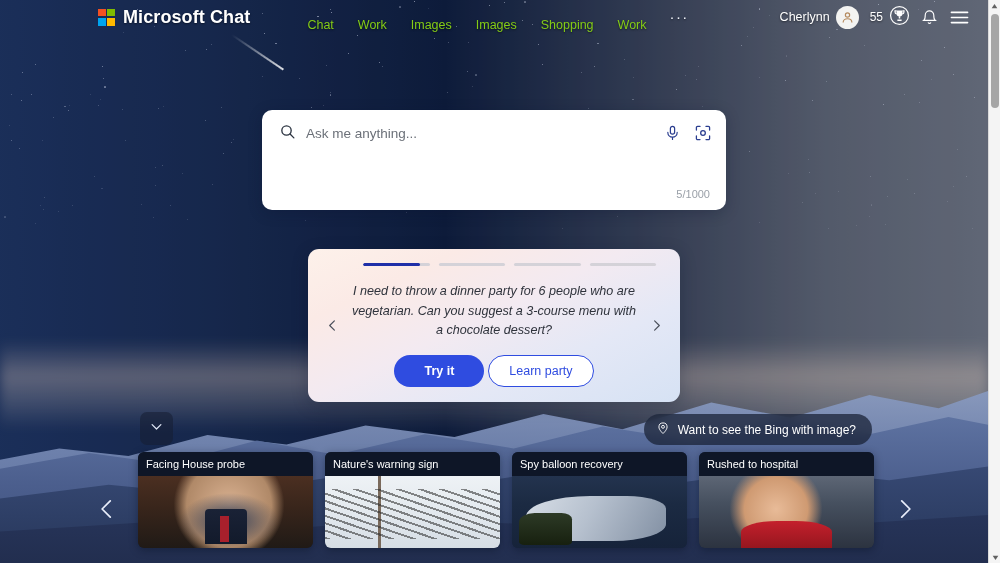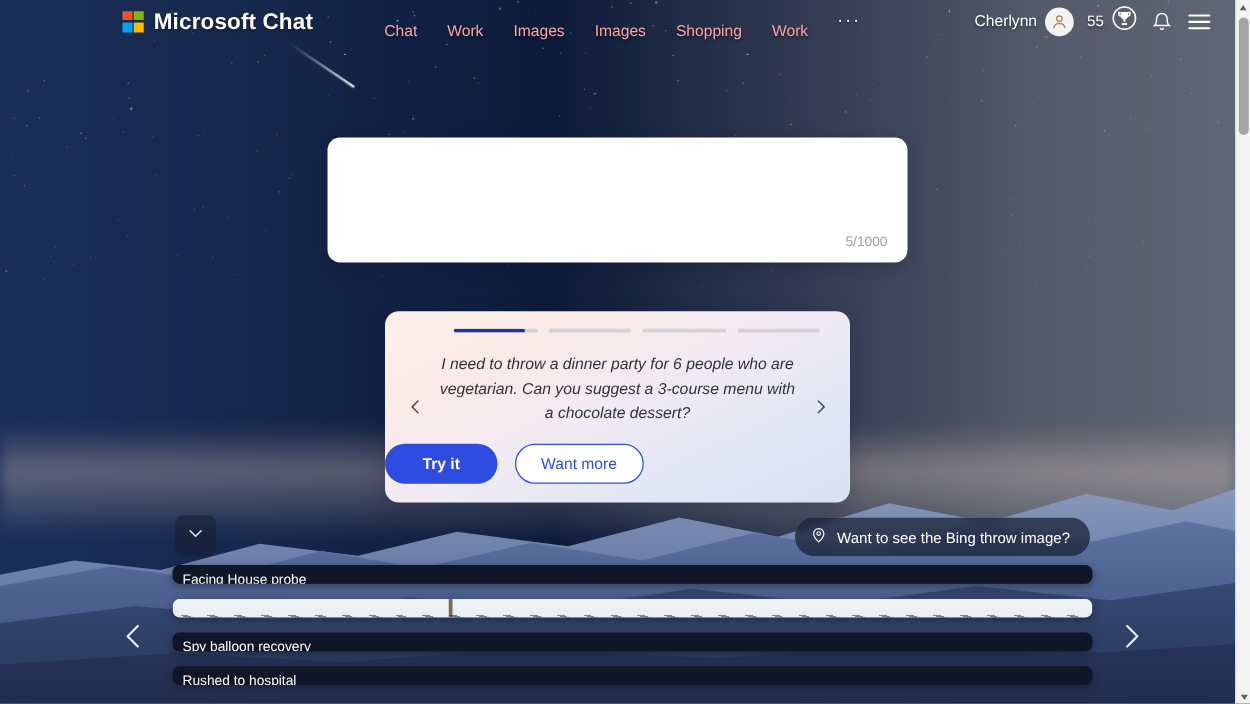--- a/index.html
+++ b/index.html
@@ -120,21 +120,21 @@
   .ms-logo i { display: block; }
   .ms-logo i:nth-child(1) { background: #f25022; }
   .ms-logo i:nth-child(2) { background: #7fba00; }
   .ms-logo i:nth-child(3) { background: #00a4ef; }
   .ms-logo i:nth-child(4) { background: #ffb900; }
   .brand-text { color: #fff; font-size: 18px; font-weight: 600; letter-spacing: .1px;
                 text-shadow: 0 1px 2px rgba(0,0,0,.45); white-space: nowrap; }
 
   .nav { display: flex; align-items: center; gap: 22px; margin-left: 56px; }
   .nav a {
-    color: #fca5a5; font-size: 12.5px; text-decoration: none; white-space: nowrap;
+    color: #84cc16; font-size: 12.5px; text-decoration: none; white-space: nowrap;
     text-shadow: 0 1px 2px rgba(0,0,0,.5); cursor: pointer; padding: 3px 1px; margin-top: 16px;
   }
   .nav-more { color: #f2f5fb; font-size: 15px; letter-spacing: 1.4px; cursor: pointer;
               text-shadow: 0 1px 2px rgba(0,0,0,.5); line-height: 10px; }
 
   .header-right { margin-left: auto; margin-right: 18px; display: flex; align-items: center; gap: 11px; }
   .user-chip { display: flex; align-items: center; gap: 6px; cursor: pointer; }
   .user-name { color: #fff; font-size: 12.5px; text-shadow: 0 1px 2px rgba(0,0,0,.5); white-space: nowrap; }
   .avatar {
     width: 23px; height: 23px; border-radius: 50%;
@@ -172,21 +172,21 @@
       linear-gradient(155deg, #fdf1ea 0%, #fbeae6 22%, #f3eaf1 46%, #e4e8f6 70%, #d6e2f4 100%);
     box-shadow: 0 4px 16px rgba(12,22,48,.25);
   }
   .sugg-progress { display: flex; gap: 9px; margin: 14px 24px 0 55px; }
   .pbar { flex: 1; height: 3px; border-radius: 2px; background: #d4d2d8; overflow: hidden; }
   .pbar > span { display: block; height: 100%; background: #1f2fa8; border-radius: 2px; }
   .sugg-text {
     margin: 16px 42px 0 42px; text-align: center;
     font-style: italic; font-size: 12.6px; line-height: 1.55; color: #2f333c;
   }
-  .sugg-btns { display: flex; gap: 14px; margin-top: 14px; }
+  .sugg-btns { display: flex; justify-content: center; gap: 4px; margin-top: 14px; }
   .btn-try {
     background: #2f4ce0; color: #fff; border: none; border-radius: 18px;
     padding: 8px 30px; font-size: 12.5px; font-weight: 600; cursor: pointer;
     font-family: "Liberation Sans", sans-serif;
   }
   .btn-learn {
     background: #fff; color: #2f4ce0; border: 1.3px solid #2f4ce0; border-radius: 18px;
     padding: 8px 20px; font-size: 12.5px; cursor: pointer;
     font-family: "Liberation Sans", sans-serif;
   }
@@ -210,21 +210,21 @@
   
   .collapse-btn {
     position: absolute; left: 140px; top: 412px; width: 33px; height: 33px;
     background: rgba(22,30,50,.55); border-radius: 7px; cursor: pointer; z-index: 32;
     display: flex; align-items: center; justify-content: center;
   }
 
   
   .news-strip {
     position: absolute; left: 138px; top: 452px; width: 736px; height: 96px;
-    display: flex; gap: 12px; z-index: 31; flex-direction: column;
+    display: flex; gap: 12px; z-index: 31;
   }
   .news-card {
     flex: 1; border-radius: 6px; overflow: hidden; cursor: pointer;
     background: #16233f; position: relative;
     box-shadow: 0 2px 8px rgba(6,12,28,.4);
   }
   .news-title {
     height: 24px; display: flex; align-items: center; padding: 0 8px;
     background: rgba(14,20,36,.88); color: #fff; font-size: 11px;
     white-space: nowrap; overflow: hidden; text-overflow: ellipsis;
@@ -554,20 +554,43 @@
       <span class="icon-btn">
         <svg width="21" height="17" viewBox="0 0 24 20" stroke="#ffffff" stroke-width="1.9" stroke-linecap="round">
           <path d="M2.5 4h19M2.5 10h19M2.5 16h19"></path>
         </svg>
       </span>
 
     </div>
   </div>
 
   <div class="search-wrap">
+    <div class="search-row">
+      <span>
+        <svg width="17" height="17" viewBox="0 0 24 24" fill="none" stroke="#2b3340" stroke-width="1.9" stroke-linecap="round">
+          <circle cx="10.6" cy="10.6" r="6.6"></circle>
+          <path d="M15.6 15.6 21 21"></path>
+        </svg>
+      </span>
+      <input class="search-input" type="text" placeholder="Ask me anything..." style="">
+      <span class="search-actions">
+        <span class="icon-btn">
+          <svg width="17" height="18" viewBox="0 0 24 24" fill="none" stroke="#2a3d8f" stroke-width="1.7" stroke-linecap="round">
+            <rect x="9" y="2.6" width="6" height="11" rx="3"></rect>
+            <path d="M5.4 11.2a6.6 6.6 0 0 0 13.2 0M12 17.8V21"></path>
+          </svg>
+        </span>
+        <span class="icon-btn">
+          <svg width="18" height="18" viewBox="0 0 24 24" fill="none" stroke="#2a3d8f" stroke-width="1.7" stroke-linecap="round">
+            <path d="M3.2 8V4.8a1.6 1.6 0 0 1 1.6-1.6H8M16 3.2h3.2a1.6 1.6 0 0 1 1.6 1.6V8M20.8 16v3.2a1.6 1.6 0 0 1-1.6 1.6H16M8 20.8H4.8a1.6 1.6 0 0 1-1.6-1.6V16"></path>
+            <circle cx="12" cy="12" r="3.1"></circle>
+          </svg>
+        </span>
+      </span>
+    </div>
     <div class="counter">5/1000</div>
   </div>
 
   <div class="sugg-card">
 
     <div class="sugg-progress">
       <span class="pbar">
           <span id="pb0" style="width: 85%; background: rgb(31, 47, 168);"></span>
         </span>
       <span class="pbar">
@@ -578,21 +601,21 @@
         </span>
       <span class="pbar">
           <span id="pb3" style="width: 0%; background: rgb(31, 47, 168);"></span>
         </span>
     </div>
 
     <div class="sugg-text">I need to throw a dinner party for 6 people who are vegetarian. Can you suggest a 3-course menu with a chocolate dessert?</div>
 
     <div class="sugg-btns">
       <button class="btn-try">Try it</button>
-      <button class="btn-learn">Want more</button>
+      <button class="btn-learn">Learn party</button>
     </div>
 
     <span class="sugg-arrow left">
       <svg width="15" height="15" viewBox="0 0 24 24" fill="none" stroke="currentColor" stroke-width="1.9" stroke-linecap="round" stroke-linejoin="round">
         <path d="M15 4.5 7.5 12 15 19.5"></path>
       </svg>
     </span>
     <span class="sugg-arrow right">
       <svg width="15" height="15" viewBox="0 0 24 24" fill="none" stroke="currentColor" stroke-width="1.9" stroke-linecap="round" stroke-linejoin="round">
         <path d="M9 4.5 16.5 12 9 19.5"></path>
@@ -608,31 +631,32 @@
     </span>
   </div>
 
   <div class="daily-pill">
     <span>
       <svg width="14" height="14" viewBox="0 0 24 24" fill="none" stroke="#ffffff" stroke-width="1.6">
         <path d="M12 21.5s7-6.3 7-11.2A7 7 0 0 0 5 10.3c0 4.9 7 11.2 7 11.2z"></path>
         <circle cx="12" cy="10" r="2.5"></circle>
       </svg>
     </span>
-    <span>Want to see the Bing throw image?</span>
+    <span>Want to see the Bing with image?</span>
   </div>
 
   <div class="news-strip">
 
     <div class="news-card">
       <div class="news-title">Facing House probe</div>
       <div class="news-img ph1"></div>
     </div>
 
     <div class="news-card">
+      <div class="news-title">Nature's warning sign</div>
       <div class="news-img ph2"></div>
     </div>
 
     <div class="news-card">
       <div class="news-title">Spy balloon recovery</div>
       <div class="news-img ph4"></div>
     </div>
 
     <div class="news-card">
       <div class="news-title">Rushed to hospital</div>

